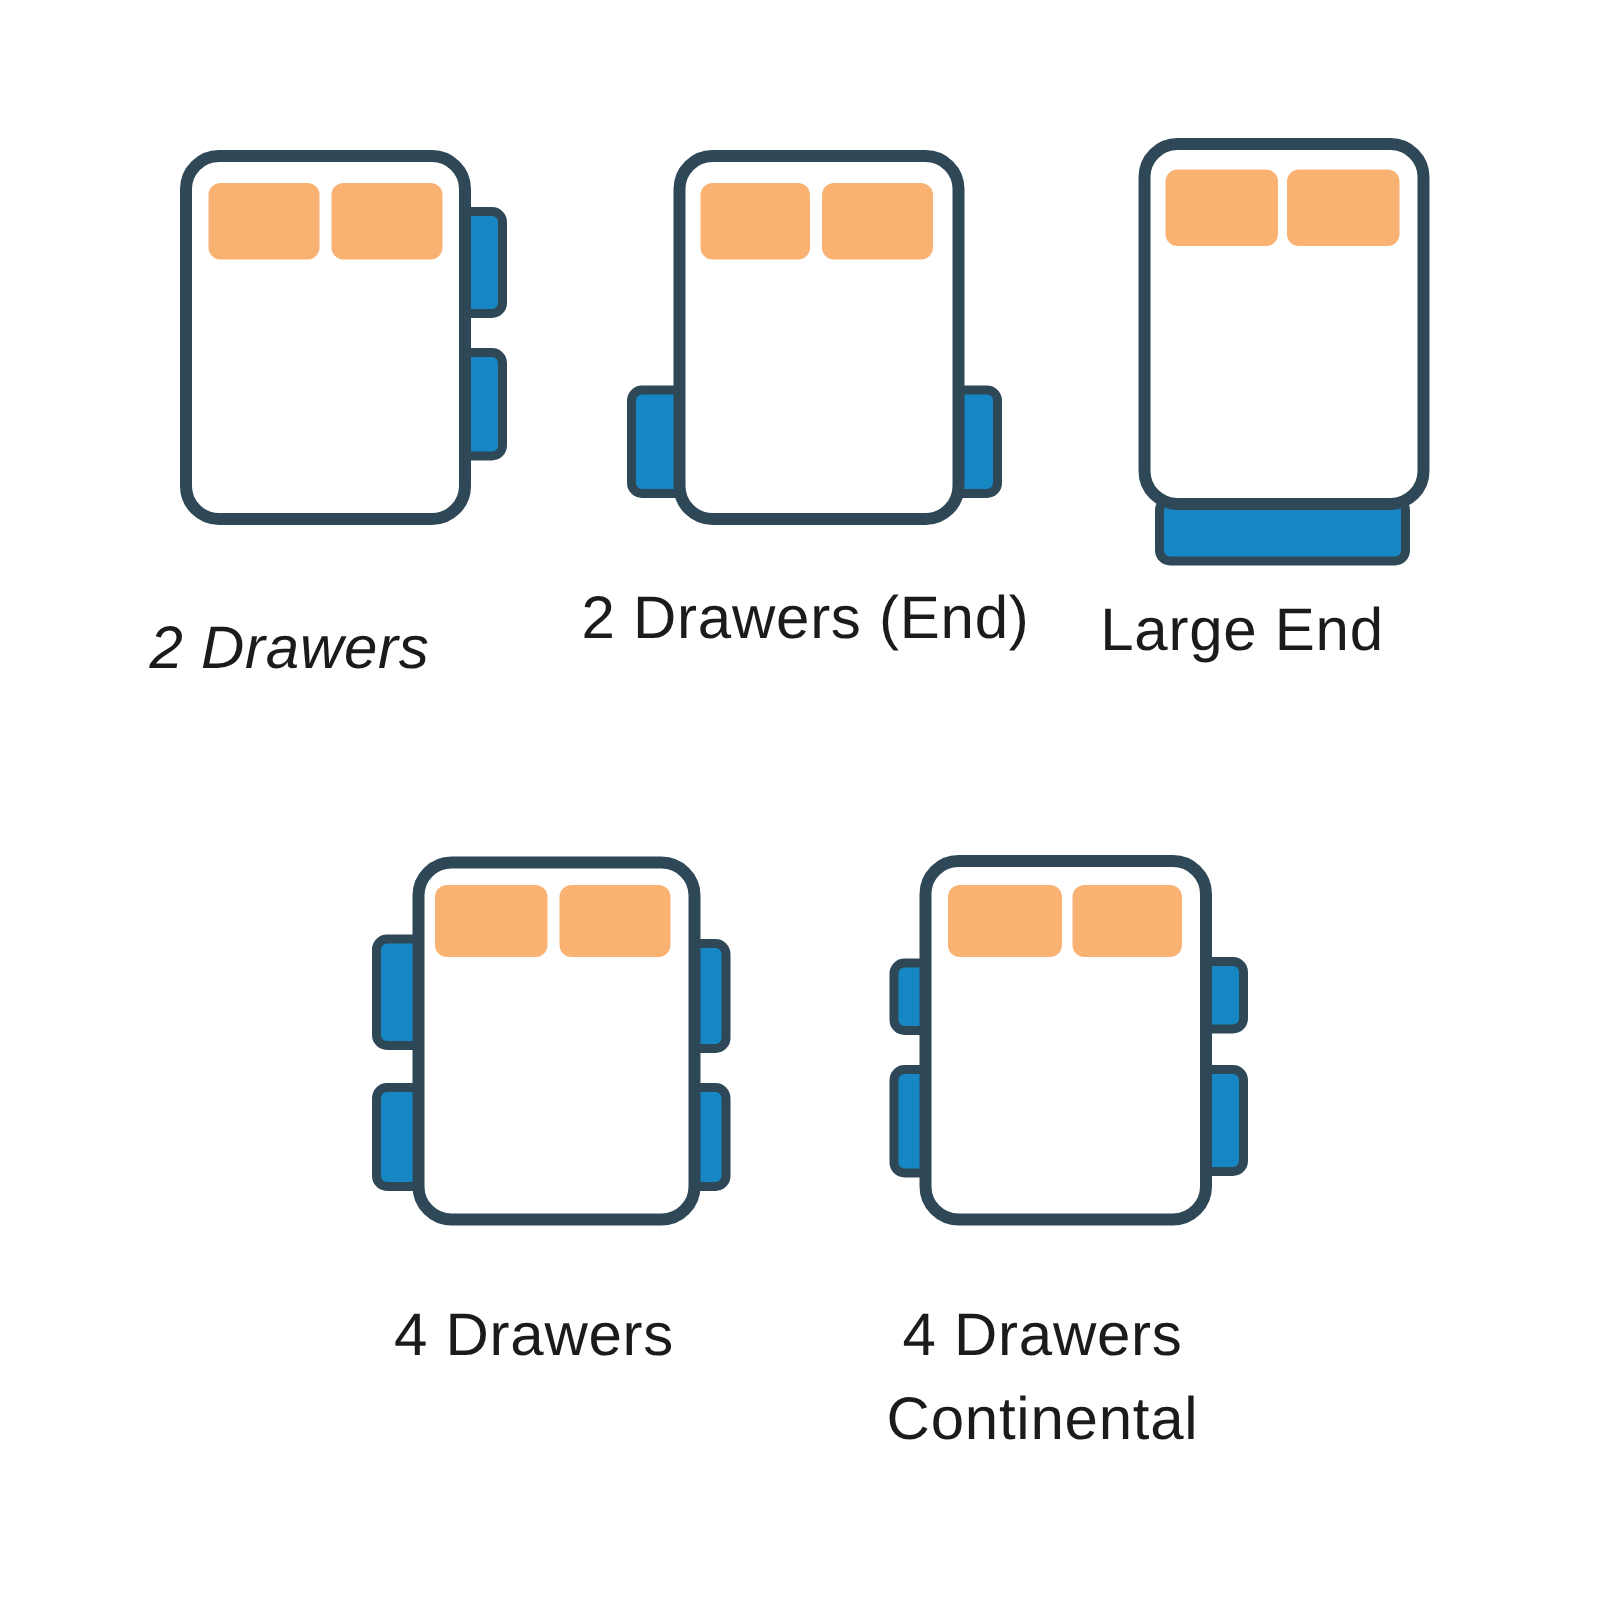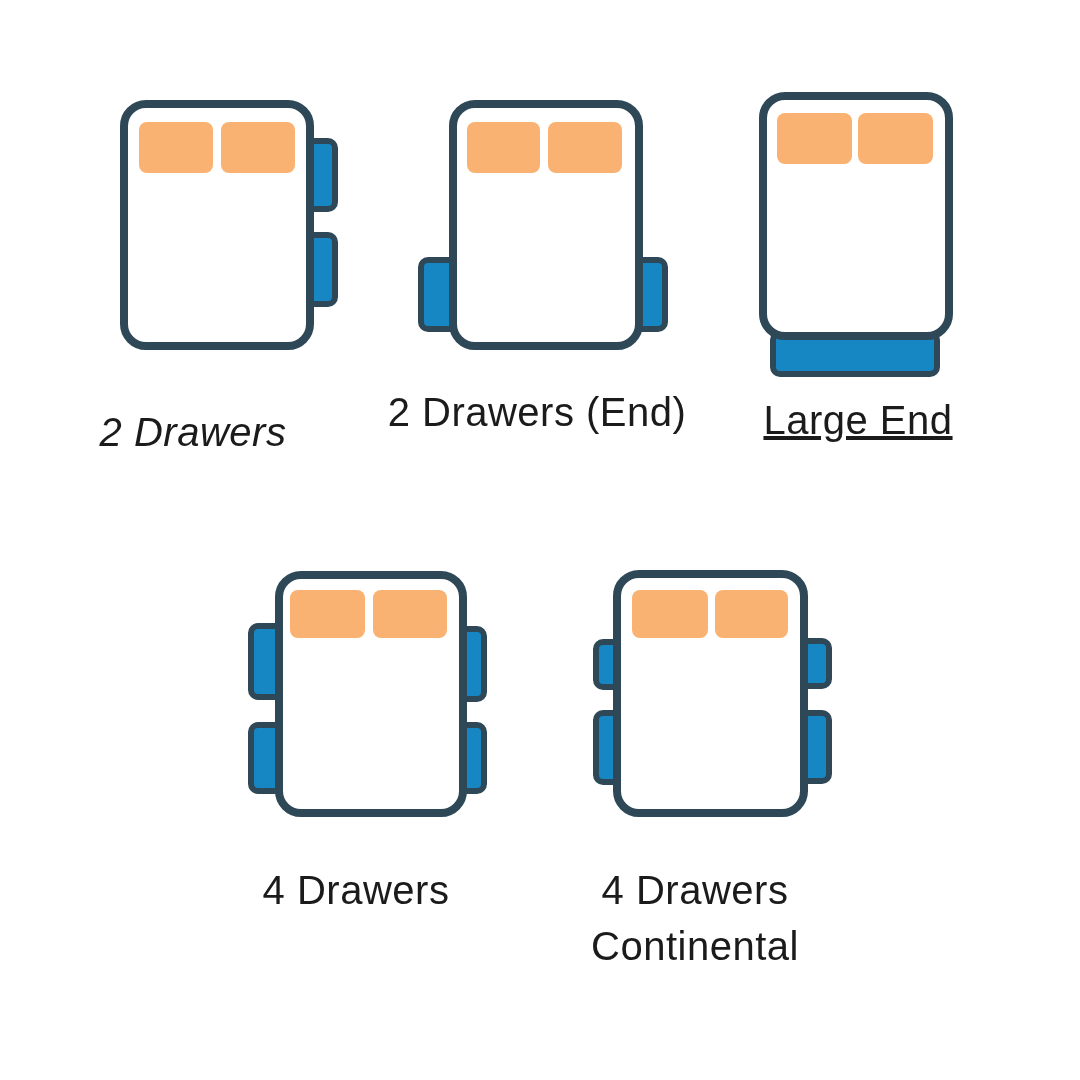--- a/index.html
+++ b/index.html
@@ -69,21 +69,21 @@
     <div class="label" style="left:387px;top:384px;width:300px;">
       <div>2 Drawers (End)</div>
     </div>
   </div>
 
   <div class="figure">
     <div class="drawer" style="left:770px;top:330px;width:170px;height:47px;"></div>
     <div class="bed" style="left:759px;top:92px;width:194px;height:248px;"></div>
     <div class="pillow" style="left:777px;top:113px;width:75px;height:51px;"></div>
     <div class="pillow" style="left:858px;top:113px;width:75px;height:51px;"></div>
-    <div class="label" style="left:738px;top:392px;width:240px;text-decoration:underline;">
+    <div class="label" style="left:708px;top:392px;width:240px;">
       <div>Large End</div>
     </div>
   </div>
 
   <div class="figure">
     <div class="drawer" style="left:248px;top:623px;width:47px;height:77px;"></div>
     <div class="drawer" style="left:248px;top:722px;width:47px;height:72px;"></div>
     <div class="drawer" style="left:441px;top:626px;width:46px;height:76px;"></div>
     <div class="drawer" style="left:441px;top:722px;width:46px;height:72px;"></div>
     <div class="bed" style="left:275px;top:571px;width:192px;height:246px;"></div>

